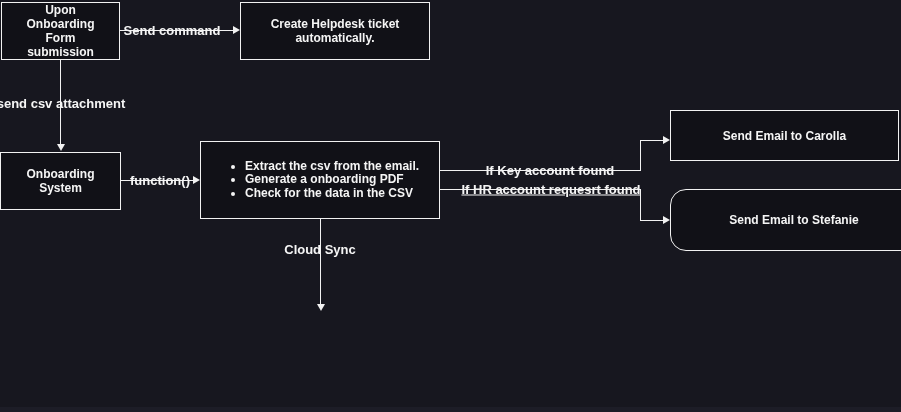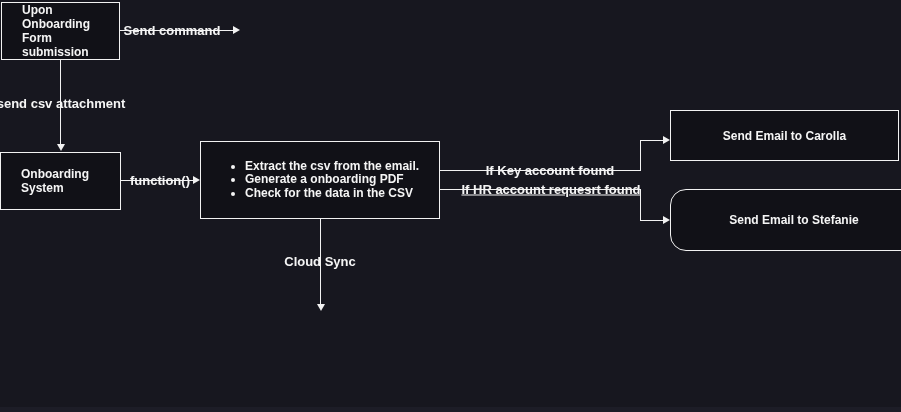--- a/index.html
+++ b/index.html
@@ -15,21 +15,21 @@
     position:absolute;
     background:#111117;
     border:1px solid #f2f2f2;
     box-sizing:border-box;
     color:#f5f5f5;
     font-size:12px;
     font-weight:bold;
     display:flex;
     align-items:center;
     justify-content:center;
-    text-align:left;
+    text-align:center;
     line-height:14px;
     padding:0 20px;
   }
   .node.bullets{
     justify-content:center;
     align-items:stretch;
     flex-direction:column;
     text-align:left;
     padding:0;
   }
@@ -73,20 +73,21 @@
     background:#1d1d27;
   }
 </style>
 </head>
 <body>
 
 <div id="canvas">
 
   <div class="node" id="node-upon" style="left:1px;top:2px;width:119px;height:58px;">Upon Onboarding Form submission</div>
 
+  <div class="node" id="node-helpdesk" style="left:240px;top:2px;width:190px;height:58px;">Create Helpdesk ticket automatically.</div>
 
   <div class="node bullets" id="node-process" style="left:200px;top:141px;width:240px;height:78px;">
     <ul>
       <li>Extract the csv from the email.</li>
       <li>Generate a onboarding PDF</li>
       <li>Check for the data in the CSV</li>
     </ul>
   </div>
 
   <div class="node" id="node-system" style="left:0px;top:152px;width:121px;height:58px;">Onboarding System</div>
@@ -115,17 +116,17 @@
   <div class="edge-label" style="left:550px;top:170px;">If Key account found</div>
 
   <div class="hline" style="left:440px;top:189px;width:201px;"></div>
   <div class="vline" style="left:640px;top:189px;height:32px;"></div>
   <div class="hline" style="left:640px;top:220px;width:23px;"></div>
   <div class="arrow-right" style="left:663px;top:216px;"></div>
   <div class="edge-label" style="left:551px;top:189px;text-decoration:underline;">If HR account requesrt found</div>
 
   <div class="vline" style="left:320px;top:219px;height:86px;"></div>
   <div class="arrow-down" style="left:316.5px;top:304px;"></div>
-  <div class="edge-label" style="left:320px;top:261px;">Cloud Sync</div>
+  <div class="edge-label" style="left:320px;top:249px;">Cloud Sync</div>
 
   <div id="bottom-bar"></div>
 
 </div>
 
 </body></html>

